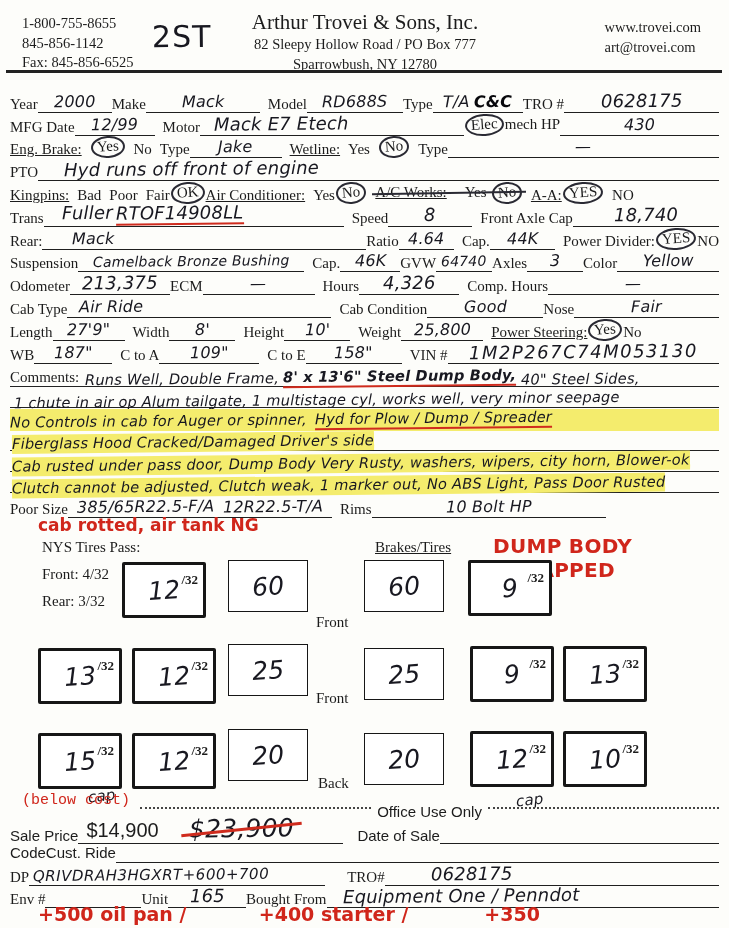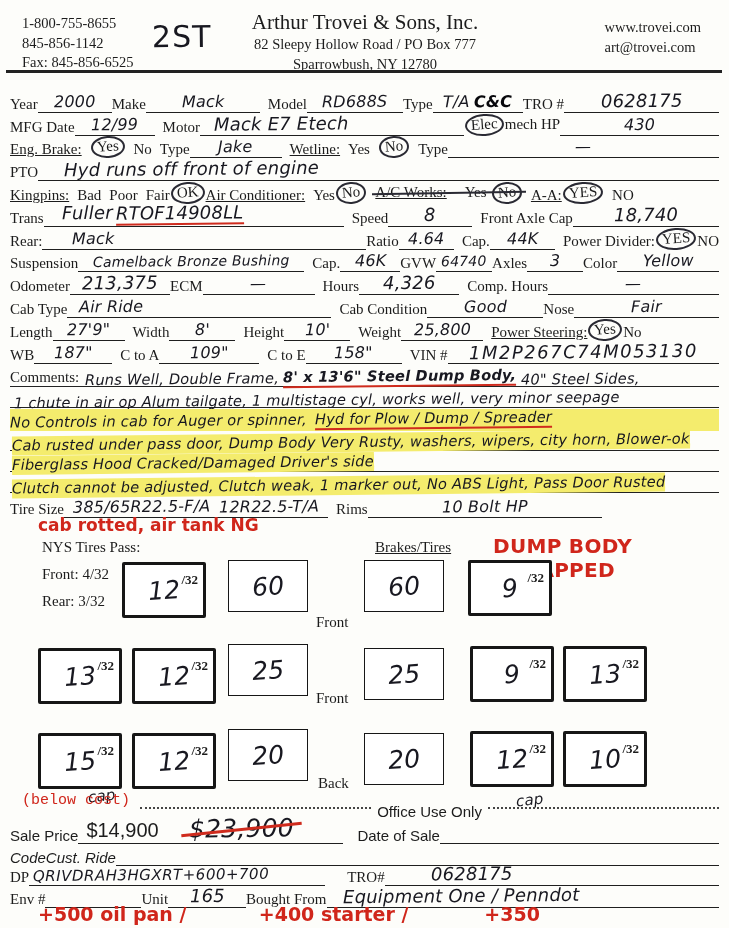--- a/index.html
+++ b/index.html
@@ -255,32 +255,32 @@
     <div class="cline">
       <span class="hw" style="margin-left:4px;">1 chute in air op Alum tailgate, 1 multistage cyl, works well, very minor seepage</span>
     </div>
     <div class="cline">
       <span class="hl" style="display:inline-flex;align-items:flex-end;width:100%;">
         <span class="hw">No Controls in cab for Auger or spinner,</span>&nbsp;&nbsp;
         <span class="hw redline">Hyd for Plow / Dump / Spreader</span>
       </span>
     </div>
     <div class="cline">
+      <span class="hw hl" style="margin-left:2px;">Fiberglass Hood Cracked/Damaged Driver's side</span>
+    </div>
+    <div class="cline">
       <span class="hw hl" style="margin-left:2px;">Cab rusted under pass door, Dump Body Very Rusty, washers, wipers, city horn, Blower-ok</span>
     </div>
     <div class="cline">
-      <span class="hw hl" style="margin-left:2px;">Fiberglass Hood Cracked/Damaged Driver's side</span>
-    </div>
-    <div class="cline">
       <span class="hw hl" style="margin-left:2px;">Clutch cannot be adjusted, Clutch weak, 1 marker out, No ABS Light, Pass Door Rusted</span>
     </div>
   </div>
 
   <div class="abs row" style="top:494px;left:10px;height:24px;width:700px;">
-    <span class="lb">Tire Size</span>
+    <span class="lb">Poor Size</span>
     <span class="blank" style="width:260px;white-space:nowrap;"><span class="hw">385/65R22.5-F/A</span>&nbsp;&nbsp;<span class="hw">12R22.5-T/A</span></span>
     <span class="gap"></span>
     <span class="lb">Rims</span>
     <span class="blank" style="width:230px;"><span class="hw">10 Bolt HP</span></span>
     <span class="grow"></span>
   </div>
   <div class="abs marker" style="top:515px;left:38px;font-size:17px;font-weight:bold;">cab rotted, air tank NG</div>
   <div class="abs lb" style="top:539px;left:42px;text-align:center;">NYS Tires Pass:</div>
   <div class="abs lb ul" style="top:539px;left:375px;">Brakes/Tires</div>
   <div class="abs marker" style="top:534px;left:493px;font-size:20px;letter-spacing:.3px;">DUMP BODY SCRAPPED</div>
@@ -372,21 +372,21 @@
     <span class="sans" style="font-size:15px;">Sale Price</span>
     <span class="blank" style="width:255px;text-align:left;padding-left:8px;white-space:nowrap;">
       <span class="sans" style="font-size:20px;">$14,900</span>
       <span class="redstrike" style="margin-left:26px;"><span class="hw" style="font-size:25px;">$23,900</span></span>
     </span>
     <span class="gap" style="width:14px;"></span>
     <span class="sans" style="font-size:15px;white-space:nowrap;">Date of Sale</span>
     <span class="blank grow"></span>
   </div>
 
-  <div class="abs" style="top:844px;left:10px;width:709px;display:flex;align-items:flex-end;height:22px;font-style:italic;">
+  <div class="abs" style="top:844px;left:10px;width:709px;display:flex;align-items:flex-start;height:22px;">
     <span class="sans" style="font-size:15px;">Code</span>
     <span class="sans" style="font-size:15px;white-space:nowrap;">Cust. Ride</span>
     <span class="blank grow"></span>
   </div>
 
   <div class="abs" style="top:864px;left:10px;width:709px;display:flex;align-items:flex-end;height:22px;">
     <span class="lb">DP</span>
     <span class="blank" style="width:290px;text-align:left;padding-left:4px;"><span class="hw" style="font-size:15px;letter-spacing:.5px;">QRIVDRAH3HGXRT+600+700</span></span>
     <span class="gap" style="width:22px;"></span>
     <span class="lb">TRO#</span>

